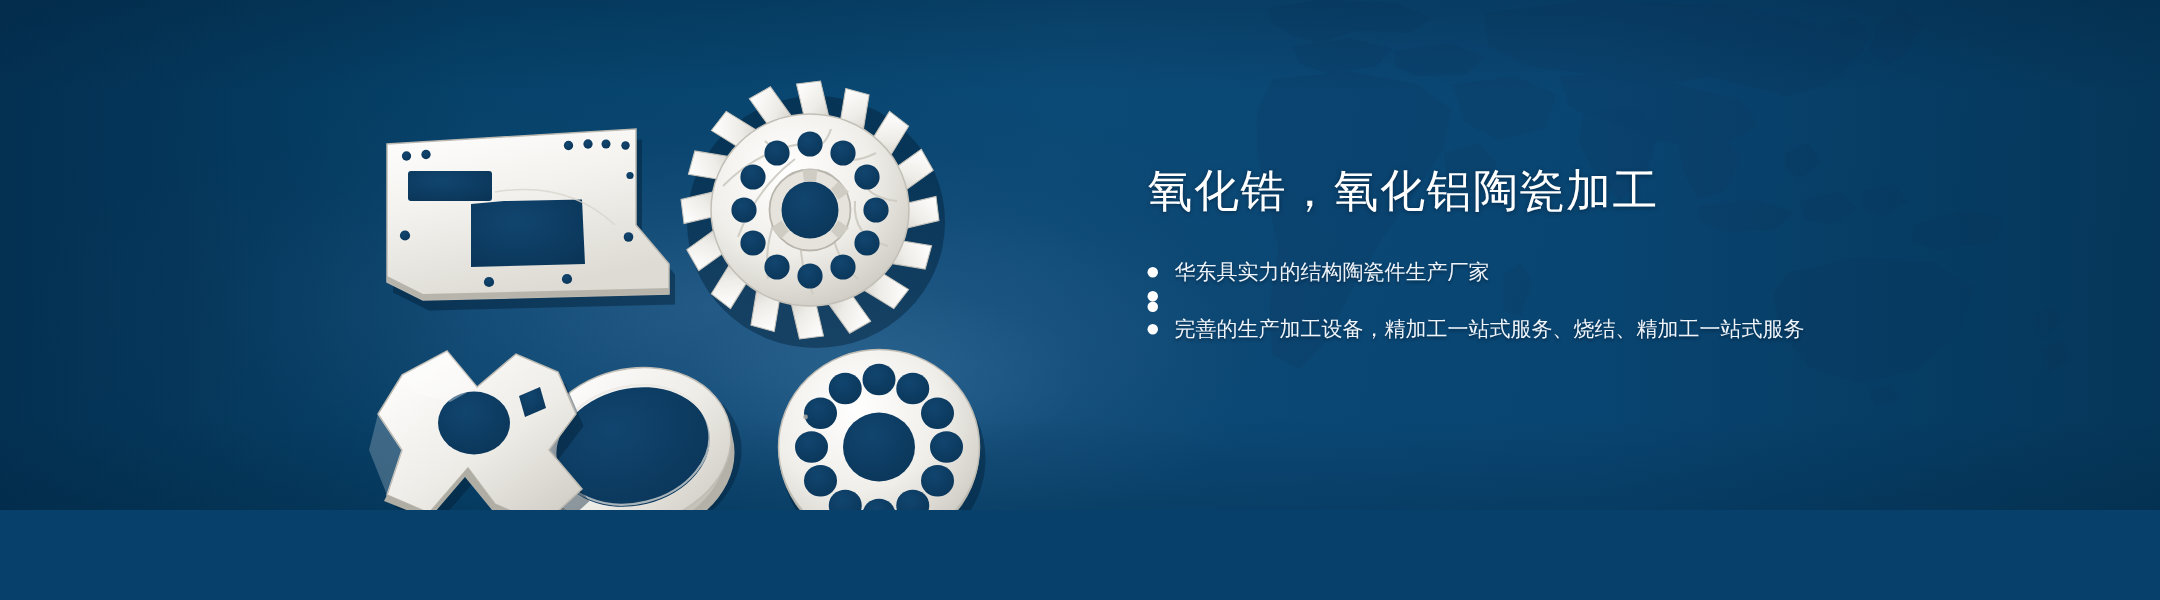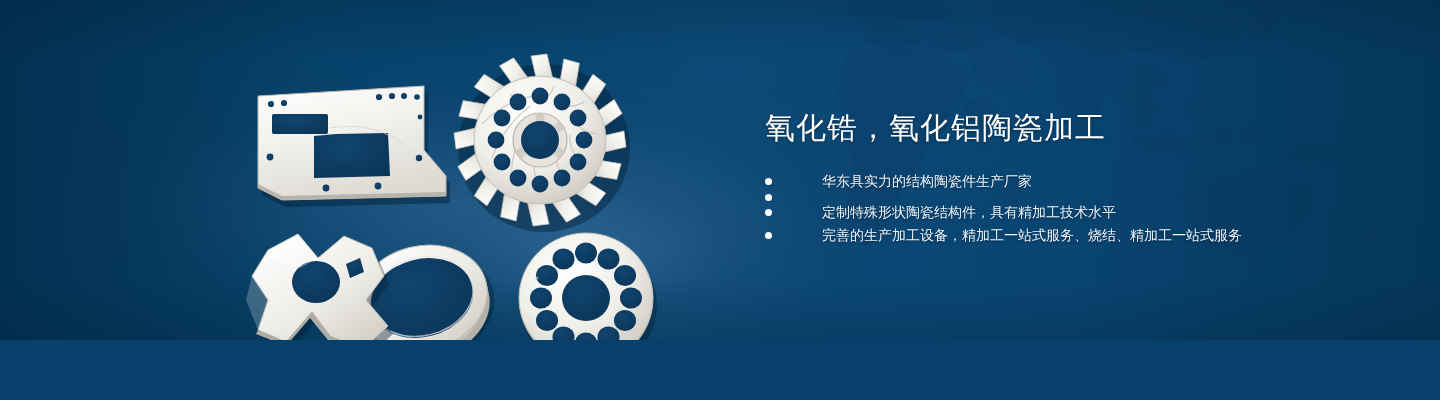--- a/index.html
+++ b/index.html
@@ -120,21 +120,21 @@
   .bullet-dot {
     flex: 0 0 auto;
     width: 7px;
     height: 7px;
     border-radius: 50%;
     background: #ffffff;
     margin-right: 11px;
     position: relative;
     top: 0px;
   }
-  .bullet-text { display: inline-block; margin-left: 39px; }
+  .bullet-text { display: inline-block; }
 </style>
 </head>
 <body>
 
 <div class="banner">
 
   <div class="bg-base"></div>
   <div class="bg-glow"></div>
   <div class="bg-glow2"></div>
 
@@ -402,21 +402,20 @@
     <ul class="bullets">
       <li class="bullet">
         <span class="bullet-dot"></span>
         <span class="bullet-text">华东具实力的结构陶瓷件生产厂家</span>
       </li>
       <li class="bullet">
         <span class="bullet-dot"></span>
       </li>
       <li class="bullet">
         <span class="bullet-dot"></span>
-        <span class="bullet-text">定制特殊形状陶瓷结构件，具有精加工技术水平</span>
       </li>
       <li class="bullet">
         <span class="bullet-dot"></span>
         <span class="bullet-text">完善的生产加工设备，精加工一站式服务、烧结、精加工一站式服务</span>
       </li>
     </ul>
   </div>
 
 </div>
 

